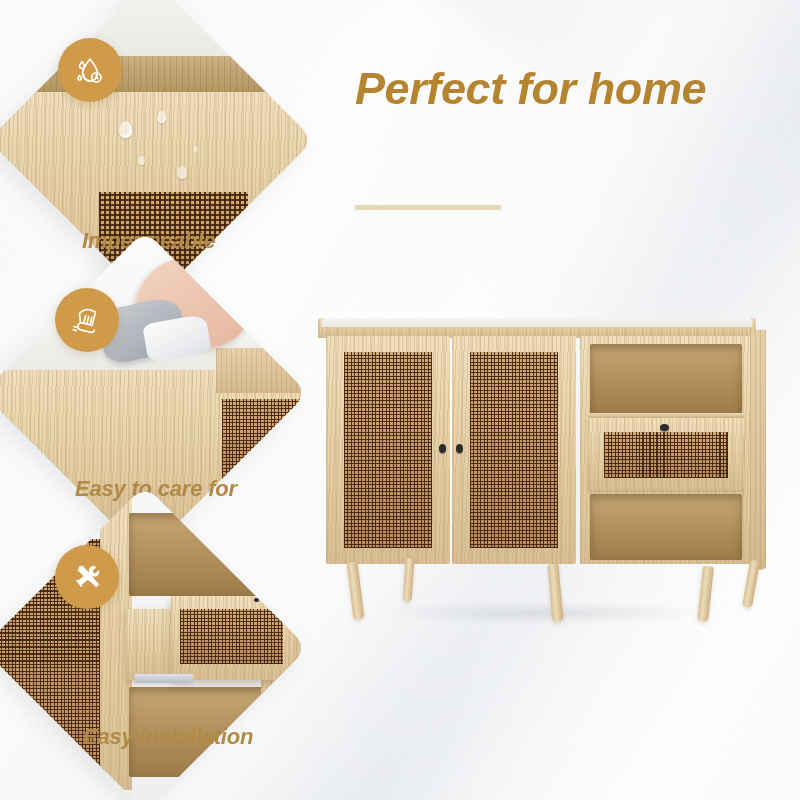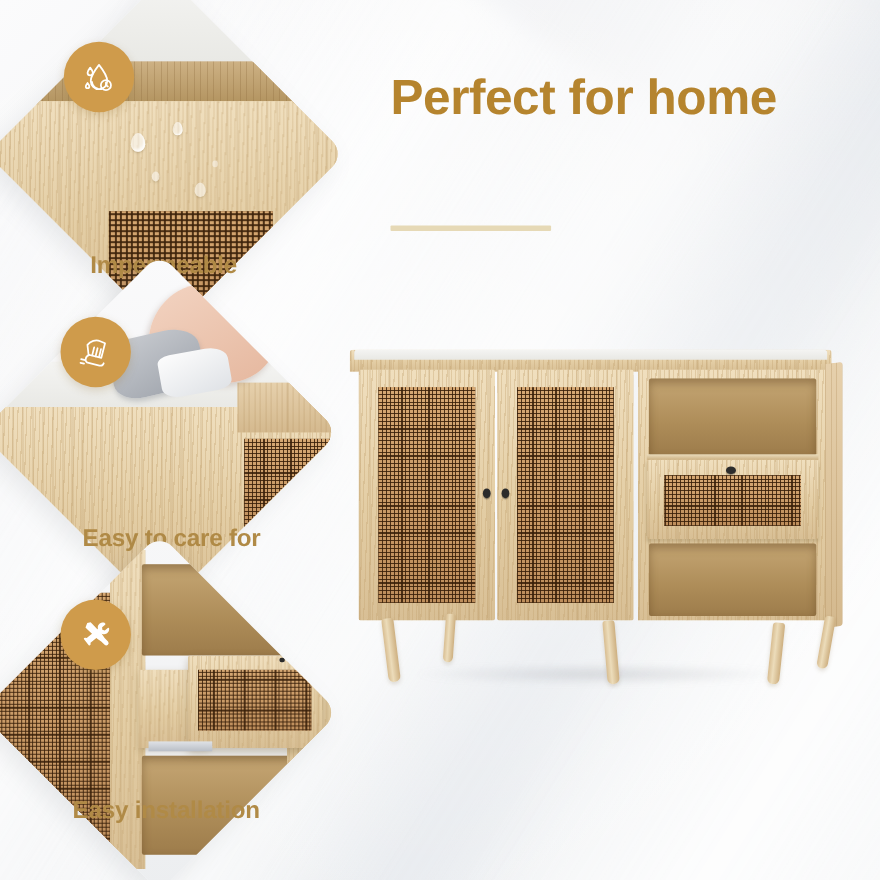--- a/index.html
+++ b/index.html
@@ -2,21 +2,21 @@
 <html><head>
 <meta charset="utf-8">
 <title>Perfect for home environments</title>
 <style>
   html,body{margin:0;padding:0;}
   body{
     width:800px;height:800px;overflow:hidden;
     font-family:"Liberation Sans","DejaVu Sans",sans-serif;
     background:#f3f4f6;
   }
-  .stage{position:relative;width:800px;height:800px;overflow:hidden;background:#f2f3f5;}
+  .stage{position:relative;width:800px;height:800px;overflow:hidden;background:#f2f3f5;font-style:italic;}
 
   
   .bg-base{position:absolute;inset:0;
     background:linear-gradient(135deg,#fbfbfc 0%,#f1f2f4 38%,#eef0f2 62%,#f7f8f9 100%);}
   .streak{position:absolute;pointer-events:none;}
   .streak-a{left:-240px;top:-120px;width:540px;height:1500px;
     background:linear-gradient(90deg,rgba(255,255,255,0) 0%,rgba(255,255,255,.85) 50%,rgba(255,255,255,0) 100%);
     transform:rotate(32deg);filter:blur(10px);opacity:.85;}
   .streak-b{left:230px;top:-320px;width:300px;height:1600px;
     background:linear-gradient(90deg,rgba(255,255,255,0) 0%,rgba(255,255,255,.7) 50%,rgba(255,255,255,0) 100%);
@@ -209,21 +209,21 @@
       </div>
     </div>
     <div class="badge" style="left:55px;top:545px;">
       <svg width="40" height="40" viewBox="0 0 40 40">
         <g fill="#ffffff">
           <path d="M26.8 8.4 c-3.1 -0.6 -6 1.9 -5.6 5 l0.2 1.3 -9.2 9.2 -1.4 -0.2 c-0.9 -0.1 -1.5 1 -0.9 1.6 l4.8 4.8 c0.6 0.6 1.7 0 1.6 -0.9 l-0.2 -1.4 9.2 -9.2 1.3 0.2 c3.1 0.4 5.6 -2.5 5 -5.6 -0.1 -0.6 -0.9 -0.8 -1.3 -0.4 l-2.5 2.5 -2.3 -0.4 -0.4 -2.3 2.5 -2.5 c0.4 -0.4 0.2 -1.2 -0.4 -1.3 z" transform="rotate(6 20 20)"></path>
           <path d="M12.3 9.3 l3.1 -0.6 1.1 1.1 9.1 9.6 2.5 3.6 3.1 3.1 a2.2 2.2 0 0 1 -3.1 3.1 l-3.1 -3.1 -3.6 -2.5 -9.6 -9.1 -1.1 -1.1 z" transform="rotate(0 20 20)"></path>
         </g>
       </svg>
     </div>
-    <div class="flabel" style="left:66px;top:724px;">Easy installation</div>
+    <div class="flabel" style="left:83px;top:724px;">Easy installation</div>
   </div>
 
   <div class="shadow-floor"></div>
   <div class="product">
 
     <div class="cab-top wood-light" style="left:0;top:0;width:438px;height:20px;"></div>
     <div class="worktop" style="position:absolute;left:4px;top:0px;width:430px;height:9px;border-radius:3px 3px 0 0;"></div>
 
     <div class="door wood-light" style="left:8px;top:18px;">
       <div class="cane rattan-fine"></div>

